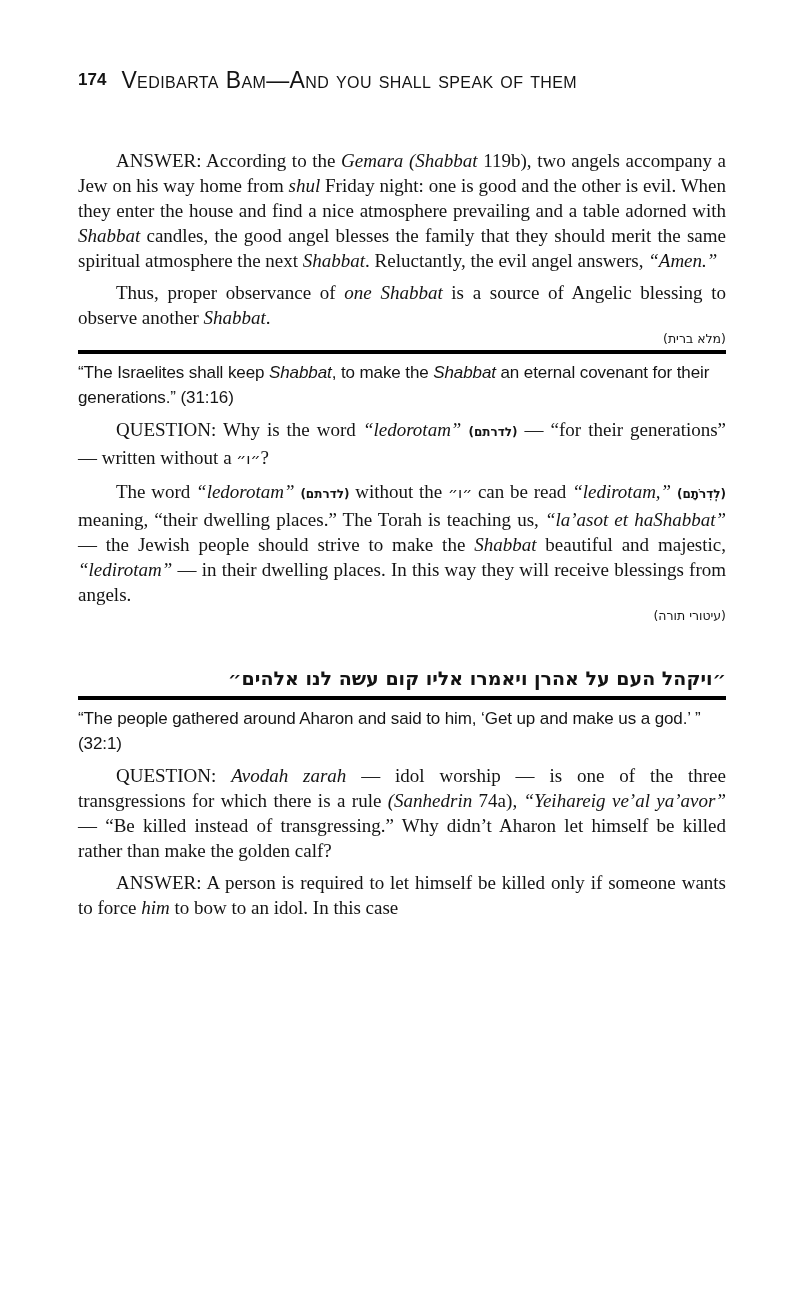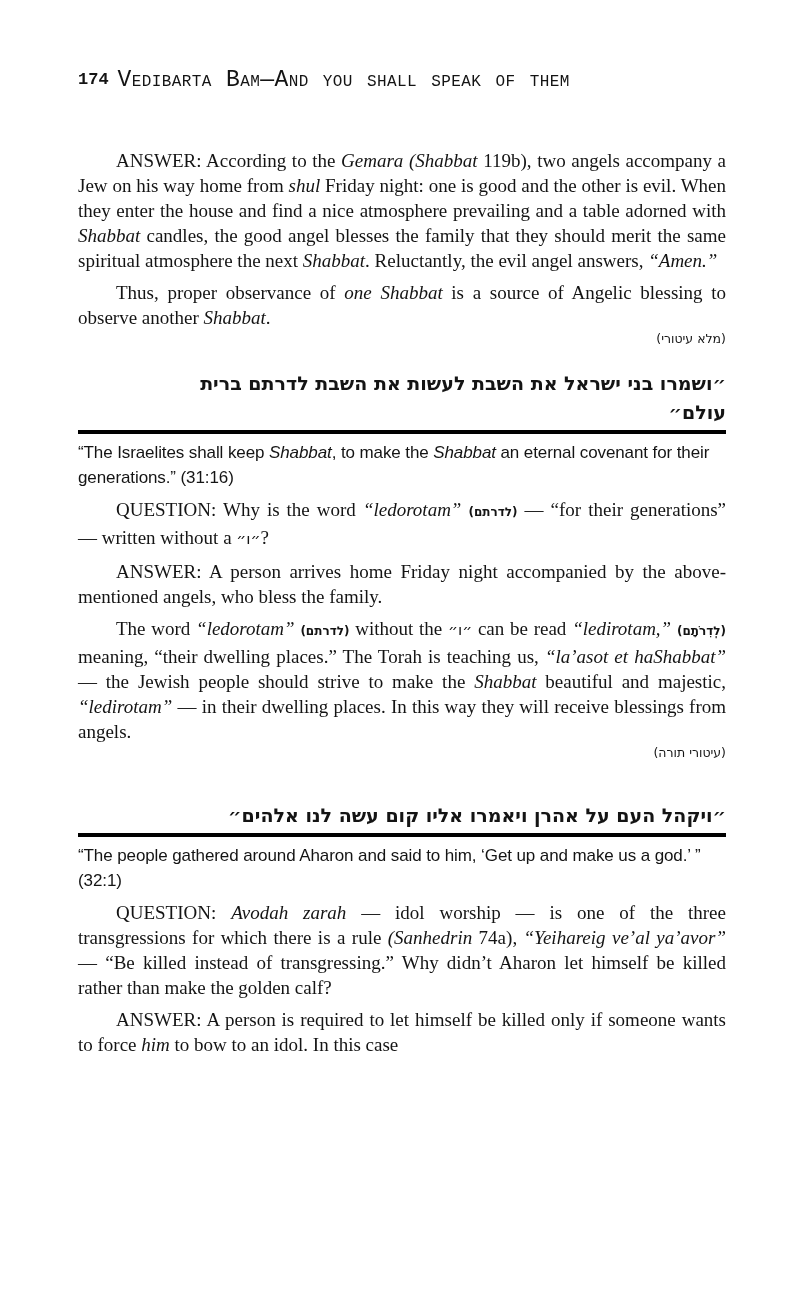--- a/index.html
+++ b/index.html
@@ -13,26 +13,26 @@
     color: #141414;
     overflow: hidden;
   }
   .page {
     box-sizing: border-box;
     width: 800px;
     height: 1300px;
     padding: 70px 74px 40px 78px;
   }
   .running-header {
-    font-family: Liberation Mono, monospace;
+    font-family: Liberation Sans, sans-serif;
     font-size: 17px;
     line-height: 20px;
     display: flex;
     align-items: flex-end;
-    gap: 9px;
+    gap: 15px;
     white-space: nowrap;
   }
   .page-num { font-weight: bold; }
   .book-title {
     font-variant: small-caps;
     letter-spacing: 0.4px;
     font-size: 23px;
   }
   .para {
     font-family: "Liberation Serif", serif;
@@ -96,32 +96,27 @@
 
   <div class="running-header">
     <span class="page-num">174</span>
     <span class="book-title">Vedibarta Bam—And you shall speak of them</span>
   </div>
 
   <p class="para first-para"><span class="seg-n">ANSWER: According to the </span><span class="seg-i">Gemara (Shabbat</span><span class="seg-n"> 119b), two angels accompany a Jew on his way home from </span><span class="seg-i">shul</span><span class="seg-n"> Friday night: one is good and the other is evil. When they enter the house and find a nice atmosphere prevailing and a table adorned with </span><span class="seg-i">Shabbat</span><span class="seg-n"> candles, the good angel blesses the family that they should merit the same spiritual atmosphere the next </span><span class="seg-i">Shabbat</span><span class="seg-n">. Reluctantly, the evil angel answers, </span><span class="seg-i">“Amen.”</span></p>
 
   <p class="para"><span class="seg-n">Thus, proper observance of </span><span class="seg-i">one Shabbat</span><span class="seg-n"> is a source of Angelic blessing to observe another </span><span class="seg-i">Shabbat</span><span class="seg-n">.</span></p>
 
-  <div class="citation">(מלא עיטורי)</div>
+  <div class="citation">(מלא ברית)</div>
 
   <div class="section-1">
-    <div class="heb-heading">
-      <span class="line">״ושמרו בני ישראל את השבת לעשות את השבת לדרתם ברית</span>
-      <span class="line">עולם״</span>
-    </div>
     <div class="rule"></div>
     <p class="verse"><span class="seg-n">“The Israelites shall keep </span><span class="seg-i">Shabbat</span><span class="seg-n">, to make the </span><span class="seg-i">Shabbat</span><span class="seg-n"> an eternal covenant for their generations.” (31:16)</span></p>
 
     <p class="para"><span class="seg-n">QUESTION: Why is the word </span><span class="seg-i">“ledorotam”</span><span class="seg-n"> </span><span class="seg-hb">(לדרתם)</span><span class="seg-n"> — “for their generations” — written without a </span><span class="seg-h">״ו״</span><span class="seg-n">?</span></p>
-    <p class="para"><span class="seg-n">ANSWER: A person arrives home Friday night accompanied by the above-mentioned angels, who bless the family.</span></p>
     <p class="para"><span class="seg-n">The word </span><span class="seg-i">“ledorotam”</span><span class="seg-n"> </span><span class="seg-hb">(לדרתם)</span><span class="seg-n"> without the </span><span class="seg-h">״ו״</span><span class="seg-n"> can be read </span><span class="seg-i">“ledirotam,”</span><span class="seg-n"> </span><span class="seg-hb">(לְדִרֹתָם)</span><span class="seg-n"> meaning, “their dwelling places.” The Torah is teaching us, </span><span class="seg-i">“la’asot et haShabbat”</span><span class="seg-n"> — the Jewish people should strive to make the </span><span class="seg-i">Shabbat</span><span class="seg-n"> beautiful and majestic, </span><span class="seg-i">“ledirotam”</span><span class="seg-n"> — in their dwelling places. In this way they will receive blessings from angels.</span></p>
     <div class="citation">(עיטורי תורה)</div>
   </div>
 
   <div class="section-2">
     <div class="heb-heading">
       <span class="line">״ויקהל העם על אהרן ויאמרו אליו קום עשה לנו אלהים״</span>
     </div>
     <div class="rule"></div>
     <p class="verse"><span class="seg-n">“The people gathered around Aharon and said to him, ‘Get up and make us a god.’ ” (32:1)</span></p>

